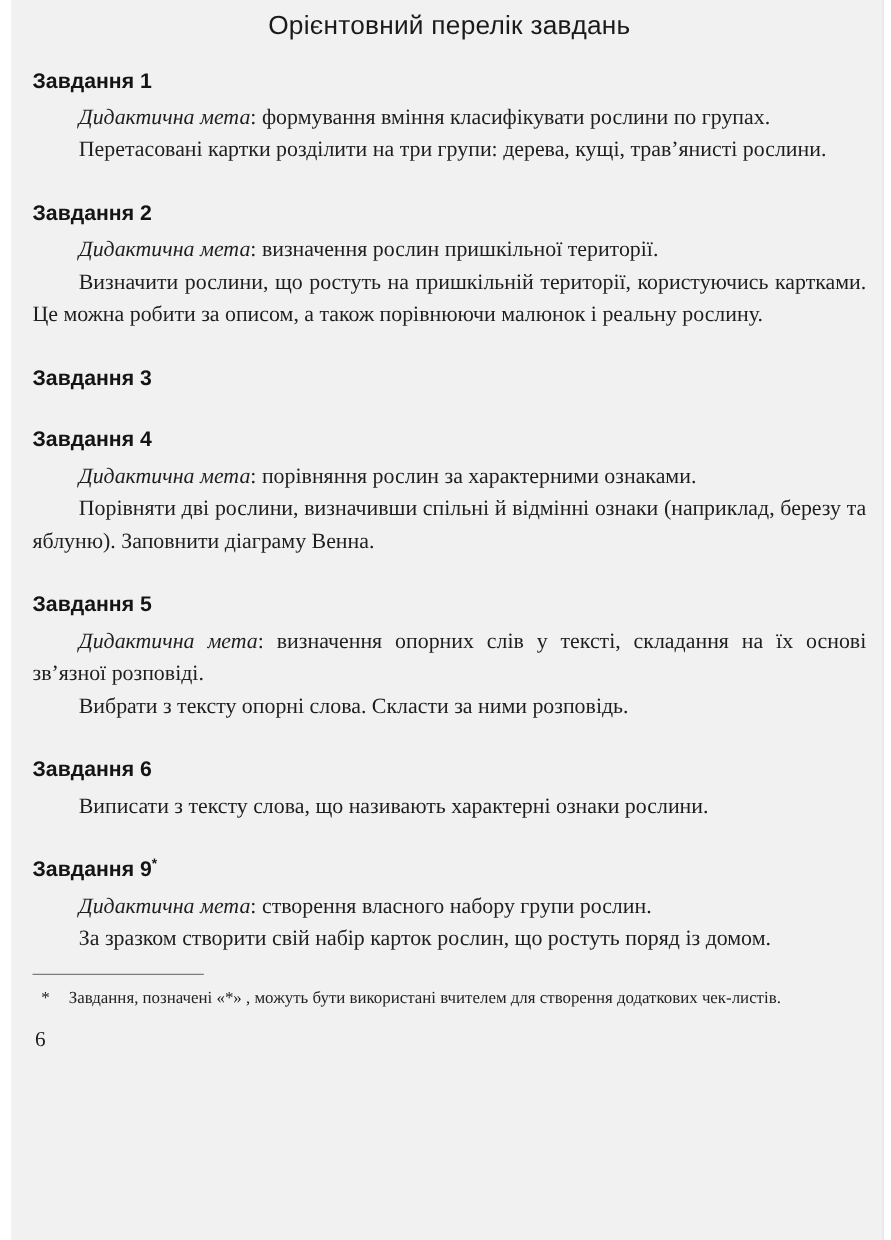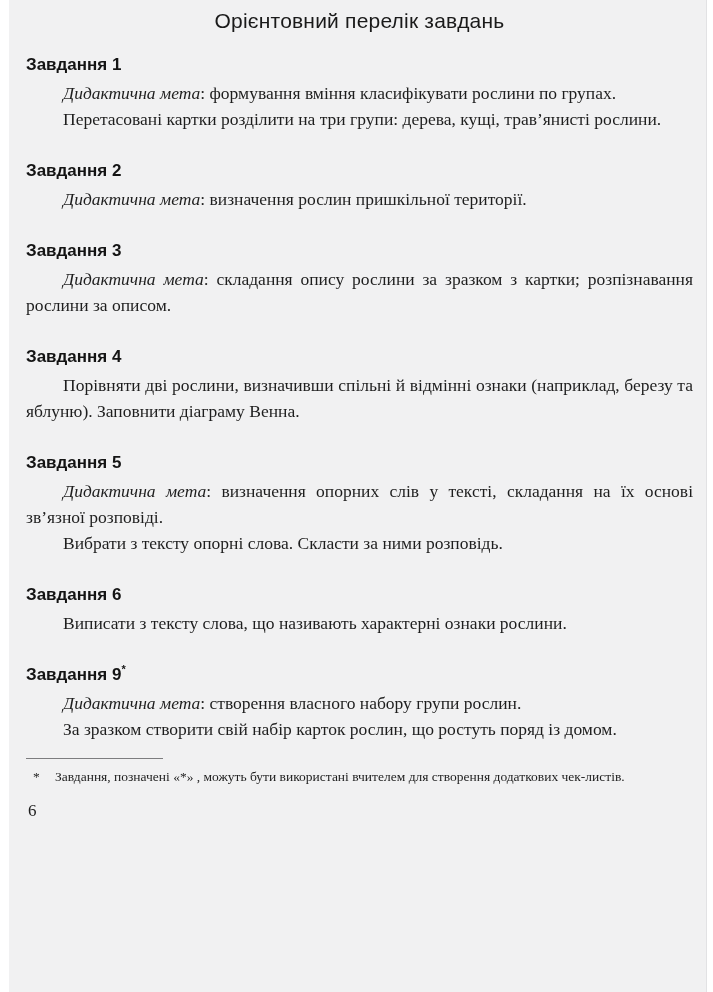--- a/index.html
+++ b/index.html
@@ -98,29 +98,30 @@
 
   <section class="task">
     <h2 class="task-title"><span>Завдання 1</span><sup></sup></h2>
     <p class="para"><em>Дидактична мета</em><span>: формування вміння класифікувати рослини по групах.</span></p>
     <p class="para">Перетасовані картки розділити на три групи: дерева, кущі, трав’янисті рослини.</p>
   </section>
 
   <section class="task">
     <h2 class="task-title"><span>Завдання 2</span><sup></sup></h2>
     <p class="para"><em>Дидактична мета</em><span>: визначення рослин пришкільної території.</span></p>
+    <p class="para">Визначити рослини, що ростуть на пришкільній території, користуючись картками. Це можна робити за описом, а також порівнюючи малюнок і реальну рослину.</p>
   </section>
 
   <section class="task">
     <h2 class="task-title"><span>Завдання 3</span><sup></sup></h2>
-    <p class="para"><em>Дидактична мета</em><span>: складання опису рослини за зразком з картки; розпізнавання рослини за описом.</span></p>
   </section>
 
   <section class="task">
     <h2 class="task-title"><span>Завдання 4</span><sup></sup></h2>
+    <p class="para"><em>Дидактична мета</em><span>: порівняння рослин за характерними ознаками.</span></p>
     <p class="para">Порівняти дві рослини, визначивши спільні й відмінні ознаки (наприклад, березу та яблуню). Заповнити діаграму Венна.</p>
   </section>
 
   <section class="task">
     <h2 class="task-title"><span>Завдання 5</span><sup></sup></h2>
     <p class="para"><em>Дидактична мета</em><span>: визначення опорних слів у тексті, складання на їх основі зв’язної розповіді.</span></p>
     <p class="para">Вибрати з тексту опорні слова. Скласти за ними розповідь.</p>
   </section>
 
   <section class="task">

